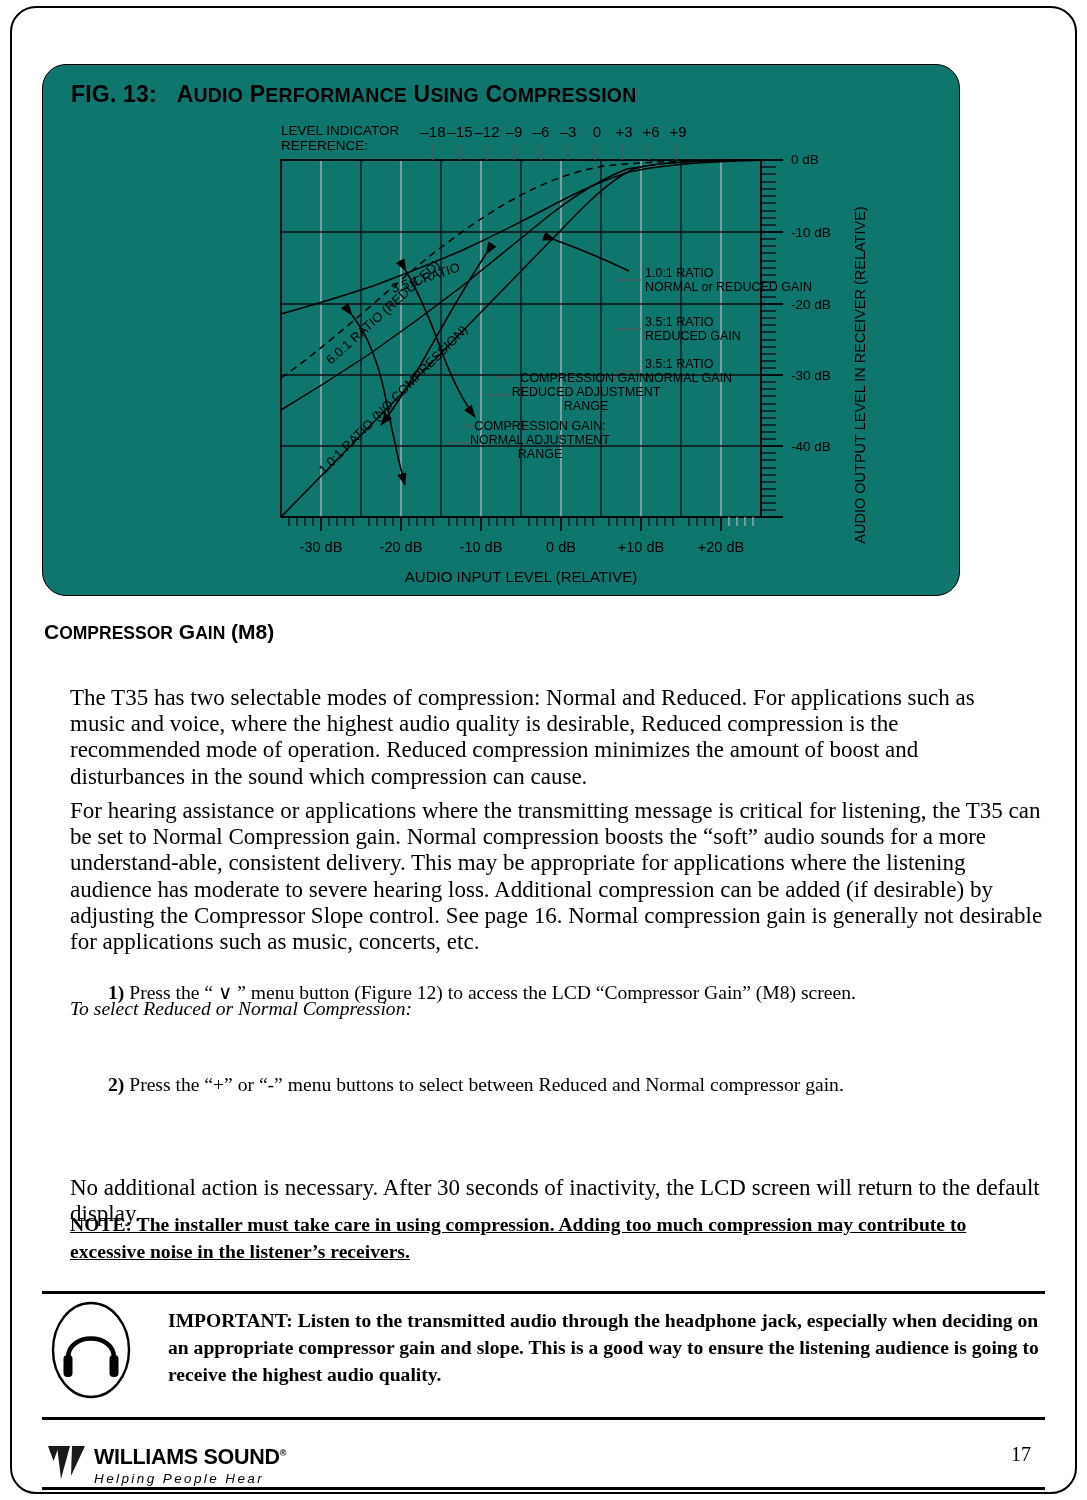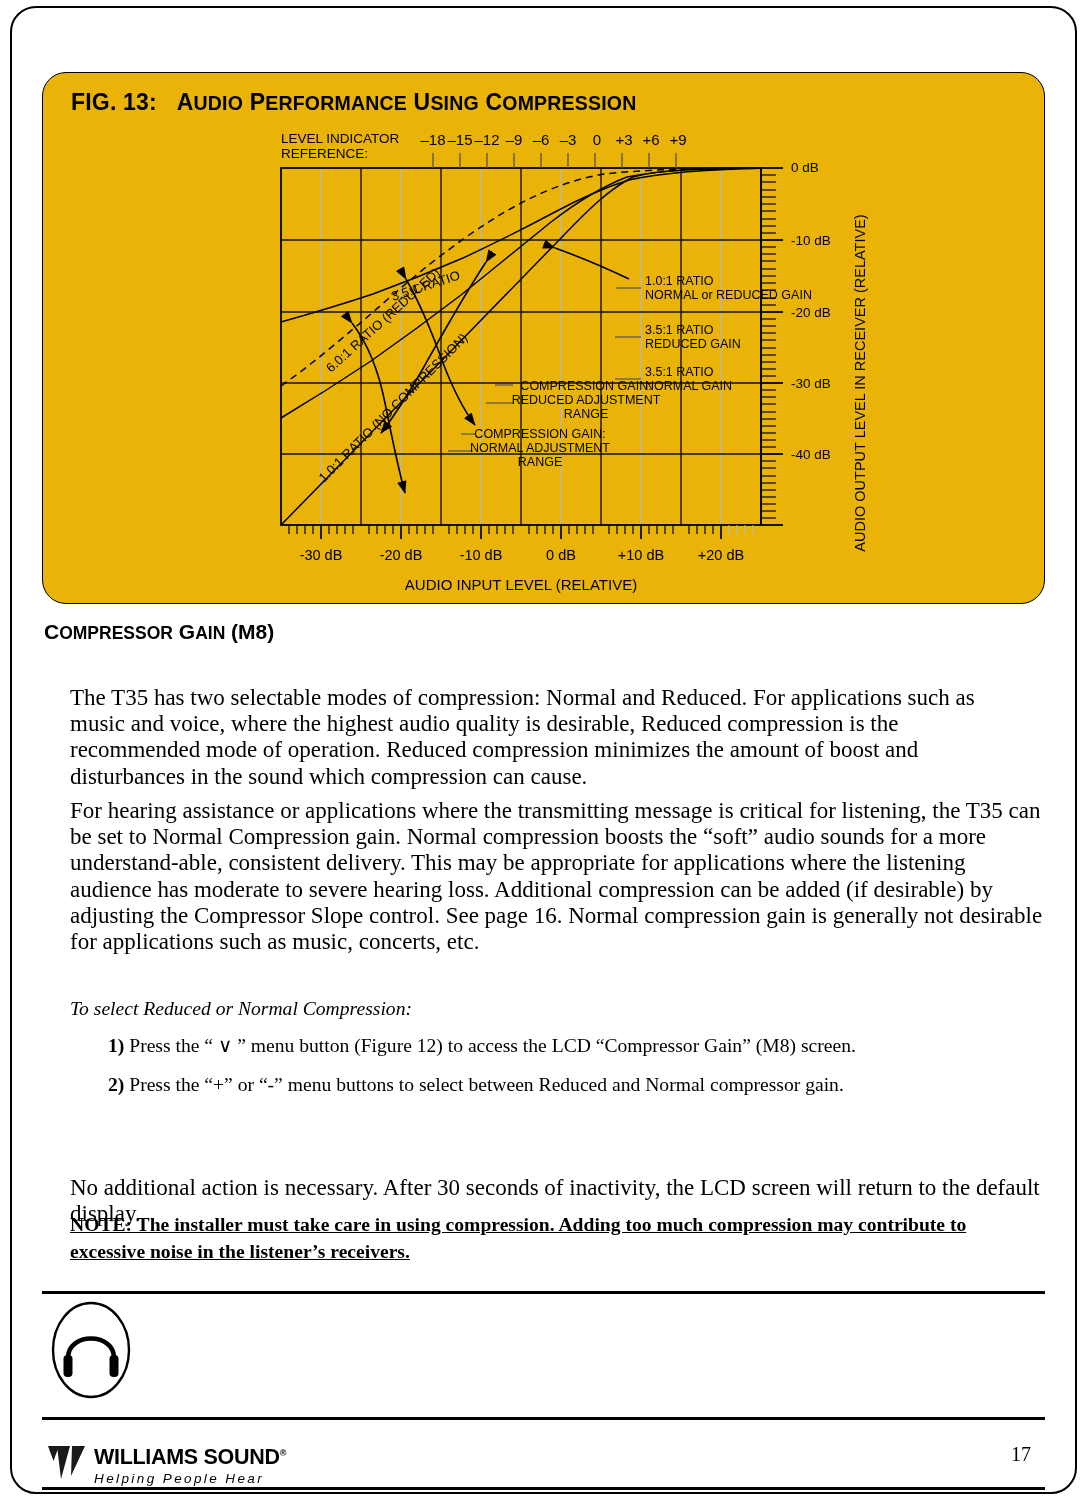--- a/index.html
+++ b/index.html
@@ -26,25 +26,25 @@
   }
 
   #content {
     position: absolute;
     left: 0; top: 0; right: 0; bottom: 0;
   }
 
   
   #figure-box {
     position: absolute;
-    left: 42px; top: 72px;
-    width: 1003px; height: 532px;
+    left: 42px; top: 64px;
+    width: 918px; height: 532px;
     border: 1.6px solid #000;
     border-radius: 24px;
-    background: #eab308;
+    background: #0f766e;
   }
   #figure-title {
     position: absolute;
     left: 28px; top: 16px;
     font-family: "Liberation Sans", sans-serif;
     font-weight: bold;
     font-size: 23px;
     letter-spacing: .2px;
     white-space: nowrap;
   }
@@ -457,21 +457,21 @@
     <span class="paren">(M8)</span>
   </div>
 
   <p class="para indent" style="top:662px;">The T35 has two selectable modes of compression:  Normal and Reduced.  For applications such as music and voice, where the highest audio quality is desirable, Reduced compression is the recommended mode of operation.  Reduced compression minimizes the amount of boost and disturbances in the sound which compression can cause.</p>
 
   <p class="para flush" style="top:775px;">For hearing assistance or applications where the transmitting message is critical for listening, the T35 can be set to Normal Compression gain.  Normal compression boosts the “soft” audio sounds for a more understand-able, consistent delivery.  This may be appropriate for applications where the listening audience has moderate to severe hearing loss.  Additional compression can be added (if desirable) by adjusting the Compressor Slope control.  See page 16.  Normal compression gain is generally not desirable for applications such as music, concerts, etc.</p>
 
 
   <div class="italic-head" style="top:998px;">To select Reduced or Normal Compression:</div>
 
-  <div class="step" style="top:1033px;">
+  <div class="step" style="top:980px;">
     <span class="num">1)</span>
     <span>Press the “ ∨ ” menu button (Figure 12) to access the LCD “Compressor Gain” (M8) screen.</span>
   </div>
   <div class="step" style="top:1072px;">
     <span class="num">2)</span>
     <span>Press  the “+” or “-” menu buttons to select between Reduced and Normal compressor gain.</span>
   </div>
 
   <p class="para flush" style="top:1152px;">No additional action is necessary.  After 30 seconds of inactivity, the LCD screen will return to the default display.</p>
 
@@ -479,20 +479,21 @@
 
   <div id="rule-top"></div>
 
   <svg id="headphone-icon" viewBox="0 0 82 100">
     <ellipse cx="41" cy="50" rx="38" ry="47" fill="none" stroke="#000" stroke-width="2.4"></ellipse>
     <path d="M 18 58 C 18 32, 64 32, 64 58" fill="none" stroke="#000" stroke-width="4.5"></path>
     <rect x="13.5" y="55" width="9" height="22" rx="4" fill="#000"></rect>
     <rect x="59.5" y="55" width="9" height="22" rx="4" fill="#000"></rect>
   </svg>
 
+  <div id="important-text">IMPORTANT: Listen to the transmitted audio through the headphone jack, especially when deciding on an appropriate compressor gain and slope.  This is a good way to ensure the listening audience is going to receive the highest audio quality.</div>
 
   <div id="rule-bottom"></div>
 
   <div id="footer-logo">
     <svg id="logo-mark" viewBox="0 0 46 34">
       <polygon points="0,0 11,0 5.5,15" fill="#1a1a1a"></polygon>
       <polygon points="9,0 22,0 13,33" fill="#1a1a1a"></polygon>
       <polygon points="24,0 37,0 23,30" fill="#1a1a1a"></polygon>
     </svg>
     <div id="logo-words">

